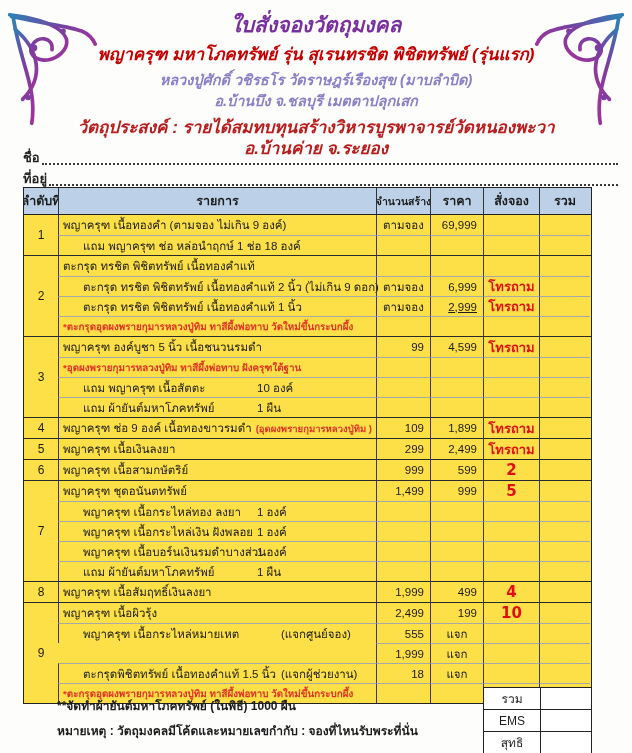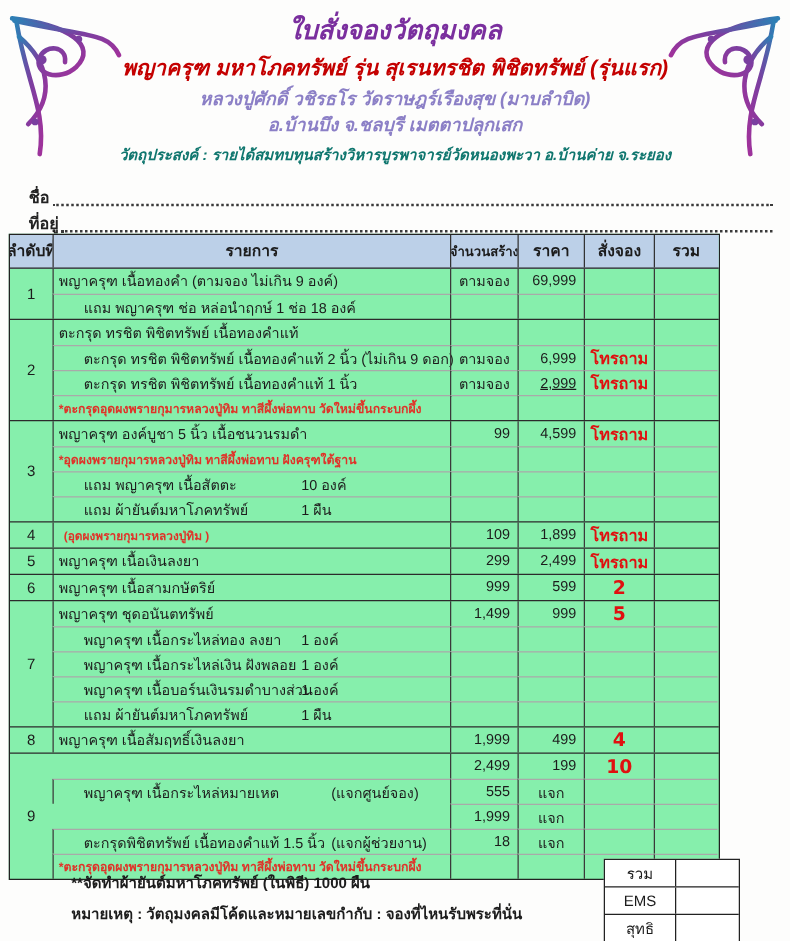--- a/index.html
+++ b/index.html
@@ -7,28 +7,28 @@
         font-family:"Liberation Sans","DejaVu Sans",sans-serif;color:#1c1c1c;}
   
   .orn{position:absolute;top:6px;width:92px;height:126px;}
   .orn.left{left:6px;}
   .orn.right{right:6px;transform:scaleX(-1);}
   
   .hdr{position:absolute;top:12px;left:70px;right:70px;text-align:center;line-height:1.25;}
   .hdr .title{font-size:21px;font-weight:bold;font-style:italic;color:#7a2f9e;margin-bottom:6px;}
   .hdr .series{font-size:17px;font-weight:bold;font-style:italic;color:#c40000;margin-bottom:5px;}
   .hdr .monk,.hdr .loc{font-size:14.5px;font-weight:bold;font-style:italic;color:#8b7fc6;margin-bottom:3px;}
-  .hdr .purpose{font-size:12px;font-weight:bold;font-style:italic;color:#0f766e;margin-top:7px;}
+  .hdr .purpose{font-size:17px;font-weight:bold;font-style:italic;color:#b91c1c;margin-top:7px;}
   
   .fields{position:absolute;top:147px;left:23px;right:14px;}
   .fline{display:flex;align-items:flex-end;height:21px;}
   .fline .flabel{font-size:13px;font-weight:bold;color:#222;white-space:nowrap;}
   .fline .dots{flex:1;border-bottom:2px dotted #3a3a3a;margin-bottom:3px;margin-left:2px;}
   
-  .tbl{position:absolute;top:187px;left:7px;width:567px;border:1.5px solid #222;background:#86efac;}
+  .tbl{position:absolute;top:187px;left:23px;width:567px;border:1.5px solid #222;background:#fde047;}
   .thead{display:grid;grid-template-columns:34px 318px 54px 53px 56px 51px;background:#bcd0e8;
          border-bottom:1.4px solid #222;}
   .th{display:flex;align-items:center;justify-content:center;height:26px;font-size:12.5px;
       font-weight:bold;border-left:1px solid #333;overflow:hidden;white-space:nowrap;}
   .th:first-child{border-left:none;}
   .th.small{font-size:10.5px;}
   .group{display:grid;grid-template-columns:34px 318px 54px 53px 56px 51px;grid-auto-rows:20px;
          border-top:1.4px solid #2b2b2b;}
   .group:first-of-type{border-top:none;}
   .cell{position:relative;display:flex;align-items:center;border-left:1px solid #3a3a3a;
@@ -194,20 +194,21 @@
             <span class="qty">1 ผืน</span>
           </div>
           <div class="cell made bt" style="grid-area: 4 / 3;"></div>
           <div class="cell price bt" style="grid-area: 4 / 4;"></div>
           <div class="cell order bt" style="grid-area: 4 / 5;"></div>
           <div class="cell total bt" style="grid-area: 4 / 6;"></div>
         </div>
         <div class="group">
           <div class="cell no" style="grid-area: 1 / 1 / span 1;">4</div>
           <div class="cell desc" style="grid-area: 1 / 2;">
+            <span>พญาครุฑ ช่อ 9 องค์ เนื้อทองขาวรมดำ</span>
             <span class="pr">(อุดผงพรายกุมารหลวงปู่ทิม )</span>
           </div>
           <div class="cell made num" style="grid-area: 1 / 3;">109</div>
           <div class="cell price num" style="grid-area: 1 / 4; padding-left: 37px;">1,899</div>
           <div class="cell order" style="grid-area: 1 / 5;">โทรถาม</div>
           <div class="cell total" style="grid-area: 1 / 6;"></div>
         </div>
         <div class="group">
           <div class="cell no" style="grid-area: 1 / 1 / span 1;">5</div>
           <div class="cell desc" style="grid-area: 1 / 2;">
@@ -275,20 +276,23 @@
           <div class="cell desc" style="grid-area: 1 / 2;">
             <span>พญาครุฑ เนื้อสัมฤทธิ์เงินลงยา</span>
           </div>
           <div class="cell made num" style="grid-area: 1 / 3;">1,999</div>
           <div class="cell price num" style="grid-area: 1 / 4;">499</div>
           <div class="cell order hand" style="grid-area: 1 / 5;">4</div>
           <div class="cell total" style="grid-area: 1 / 6;"></div>
         </div>
         <div class="group">
           <div class="cell no" style="grid-area: 1 / 1 / span 5;">9</div>
+          <div class="cell desc" style="grid-area: 1 / 2;">
+            <span>พญาครุฑ เนื้อผิวรุ้ง</span>
+          </div>
           <div class="cell made num" style="grid-area: 1 / 3;">2,499</div>
           <div class="cell price num" style="grid-area: 1 / 4;">199</div>
           <div class="cell order hand" style="grid-area: 1 / 5;">10</div>
           <div class="cell total" style="grid-area: 1 / 6;"></div>
           <div class="cell desc ind bt" style="grid-area: 2 / 2;">
             <span>พญาครุฑ เนื้อกระไหล่หมายเหต</span>
             <span class="pp">(แจกศูนย์จอง)</span>
           </div>
           <div class="cell made bt num" style="grid-area: 2 / 3;">555</div>
           <div class="cell price bt" style="grid-area: 2 / 4;">แจก</div>

